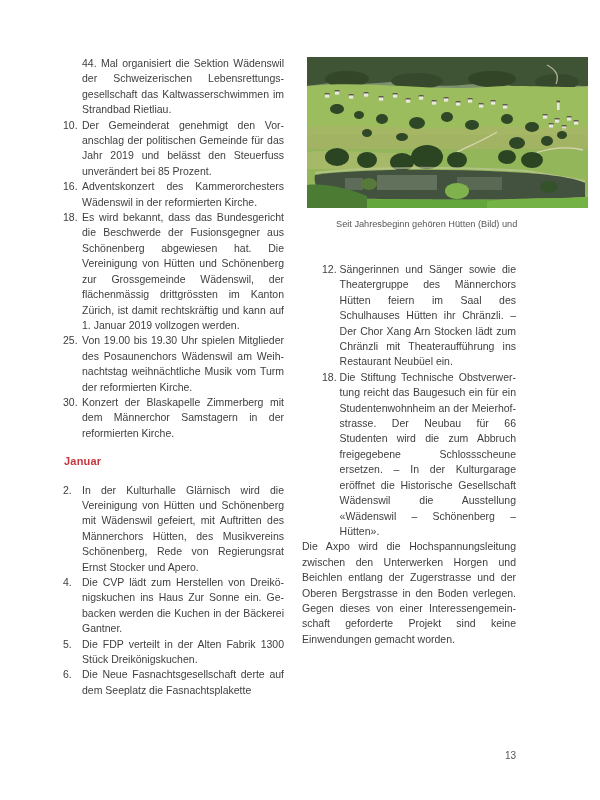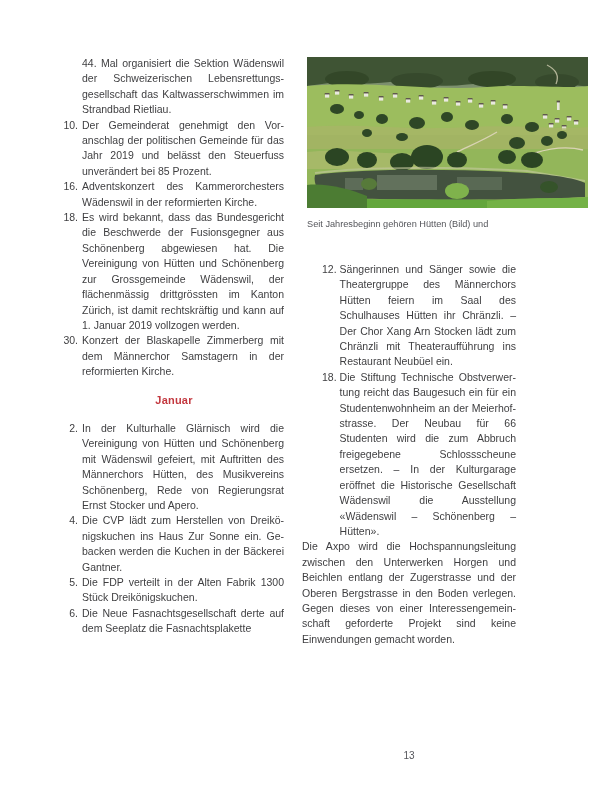--- a/index.html
+++ b/index.html
@@ -11,40 +11,40 @@
   .page{
     position:relative;width:600px;height:800px;background:#ffffff;overflow:hidden;
     font-family:"Liberation Sans","DejaVu Sans",sans-serif;
     color:var(--body-text);
   }
   
   .col{position:absolute;font-size:10.5px;line-height:15.4px;}
   .col-left{left:63px;top:56px;width:221px;}
   .col-right{left:302px;top:262px;width:214px;}
   .item{display:flex;}
-  .item .num{flex:0 0 15px;text-align:right;padding-right:4px;white-space:nowrap;}
+  .item .num{flex:0 0 15px;padding-right:4px;white-space:nowrap;}
   .col-right .item .num{flex-basis:13px;padding-right:3px;margin-left:20px;}
   .item .txt{flex:1 1 auto;text-align:justify;hyphens:manual;}
   .heading{
     color:var(--accent);font-weight:bold;font-size:11px;
-    margin:13px 0 13px 1px;letter-spacing:.2px;text-align:center;
+    margin:13px 0 13px 1px;letter-spacing:.2px;
   }
   
   .photo{
     position:absolute;left:307px;top:57px;width:281px;height:151px;overflow:hidden;
   }
   .photo svg{display:block;width:100%;height:100%;}
   .caption{
     position:absolute;left:307px;top:218px;width:235px;
     font-size:9.2px;line-height:13px;color:var(--caption-text);
   }
-  .caption span{display:block;}
+  .caption span{display:block;margin-left:29px;}
   
   .page-number{
-    position:absolute;left:302px;top:750px;width:214px;text-align:center;
+    position:absolute;left:302px;top:750px;width:214px;text-align:right;
     font-size:10px;color:var(--caption-text);
   }
 </style>
 </head>
 <body>
 
 <div class="page">
 
   <div class="photo">
     <svg viewBox="0 0 281 151" preserveAspectRatio="none" aria-hidden="true">
@@ -163,20 +163,24 @@
     </div>
     <div class="item">
       <span class="num">16.</span>
       <span class="txt">Adventskonzert des Kammer­or­chesters Wädenswil in der reformierten Kirche.</span>
     </div>
     <div class="item">
       <span class="num">18.</span>
       <span class="txt">Es wird bekannt, dass das Bundes­ge­richt die Beschwerde der Fusions­gegner aus Schönenberg abgewiesen hat. Die Vereinigung von Hütten und Schönen­berg zur Gross­gemeinde Wä­dens­wil, der flächen­mässig dritt­gröss­ten im Kanton Zürich, ist damit rechts­kräftig und kann auf 1. Januar 2019 voll­zogen werden.</span>
     </div>
     <div class="item">
+      <span class="num">25.</span>
+      <span class="txt">Von 19.00 bis 19.30 Uhr spielen Mit­glie­der des Posaunen­chors Wädenswil am Weih­nachts­tag weih­nächt­liche Musik vom Turm der reformierten Kirche.</span>
+    </div>
+    <div class="item">
       <span class="num">30.</span>
       <span class="txt">Konzert der Blaskapelle Zimmerberg mit dem Männerchor Samstagern in der reformierten Kirche.</span>
     </div>
 
     <div class="heading">Januar</div>
 
     <div class="item">
       <span class="num">2.</span>
       <span class="txt">In der Kulturhalle Glärnisch wird die Vereinigung von Hütten und Schönen­berg mit Wädenswil gefeiert, mit Auf­tritten des Männerchors Hütten, des Musikvereins Schönenberg, Rede von Regierungs­rat Ernst Stocker und Apero.</span>
     </div>

